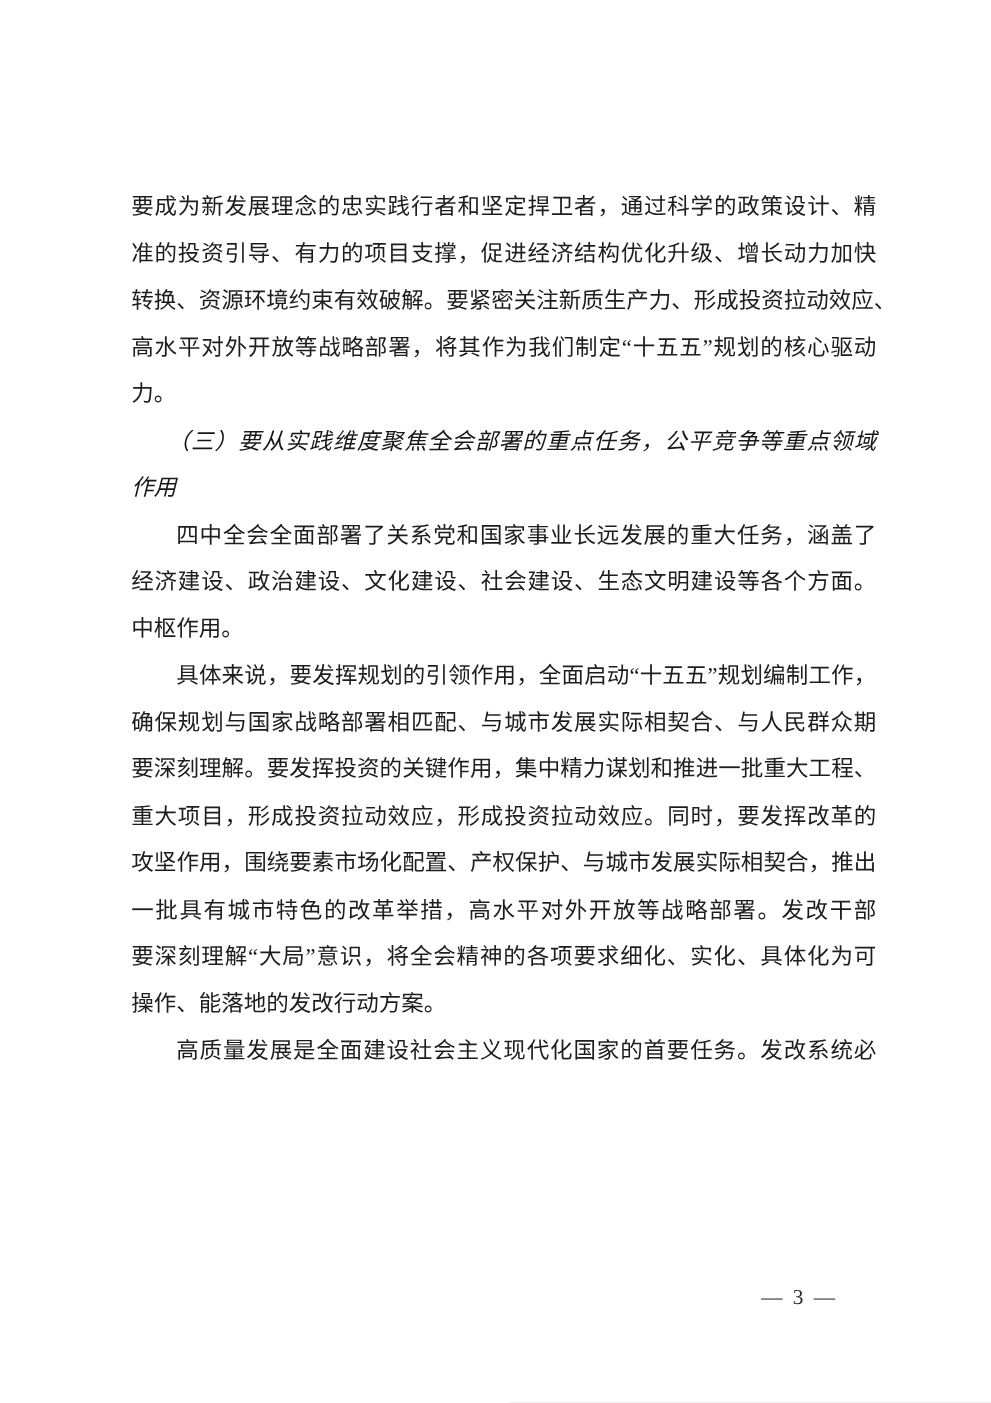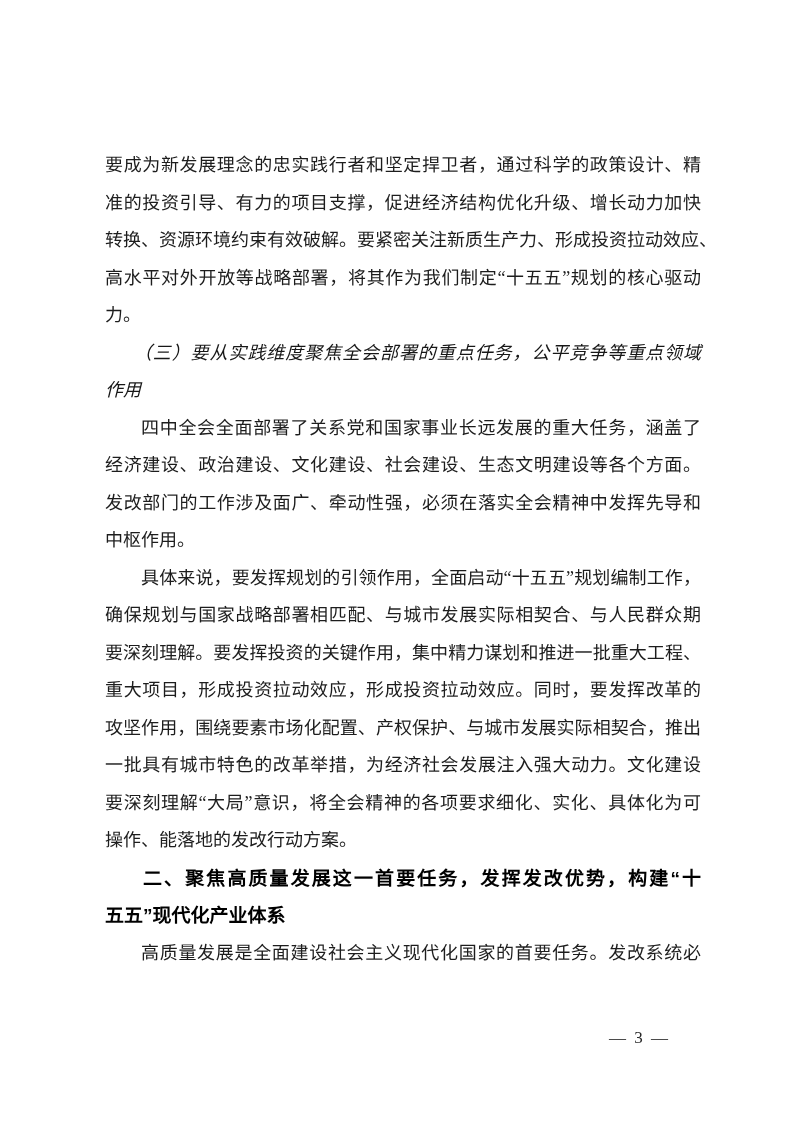--- a/index.html
+++ b/index.html
@@ -79,35 +79,30 @@
         <div class="line">高水平对外开放等战略部署，将其作为我们制定“十五五”规划的核心驱动</div>
         <div class="line lastline">力。</div>
       </div>
       <div class="para kaiti-heading">
         <div class="line indent">（三）要从实践维度聚焦全会部署的重点任务，公平竞争等重点领域</div>
         <div class="line lastline">作用</div>
       </div>
       <div class="para body">
         <div class="line indent">四中全会全面部署了关系党和国家事业长远发展的重大任务，涵盖了</div>
         <div class="line">经济建设、政治建设、文化建设、社会建设、生态文明建设等各个方面。</div>
-        <div class="line">发改部门的工作涉及面广、牵动性强，必须在落实全会精神中发挥先导和</div>
         <div class="line lastline">中枢作用。</div>
       </div>
       <div class="para body">
         <div class="line indent">具体来说，要发挥规划的引领作用，全面启动“十五五”规划编制工作，</div>
         <div class="line">确保规划与国家战略部署相匹配、与城市发展实际相契合、与人民群众期</div>
         <div class="line">要深刻理解。要发挥投资的关键作用，集中精力谋划和推进一批重大工程、</div>
         <div class="line">重大项目，形成投资拉动效应，形成投资拉动效应。同时，要发挥改革的</div>
         <div class="line">攻坚作用，围绕要素市场化配置、产权保护、与城市发展实际相契合，推出</div>
-        <div class="line">一批具有城市特色的改革举措，为经济社会发展注入强大动力。文化建设</div>
+        <div class="line">一批具有城市特色的改革举措，高水平对外开放等战略部署。发改干部</div>
         <div class="line">要深刻理解“大局”意识，将全会精神的各项要求细化、实化、具体化为可</div>
         <div class="line lastline">操作、能落地的发改行动方案。</div>
-      </div>
-      <div class="para bold-heading">
-        <div class="line indent">二、聚焦高质量发展这一首要任务，发挥发改优势，构建“十</div>
-        <div class="line lastline">五五”现代化产业体系</div>
       </div>
       <div class="para body">
         <div class="line indent">高质量发展是全面建设社会主义现代化国家的首要任务。发改系统必</div>
       </div>
     </div>
   <div class="page-number">— 3 —</div>
 </div>
 
 </body></html>

